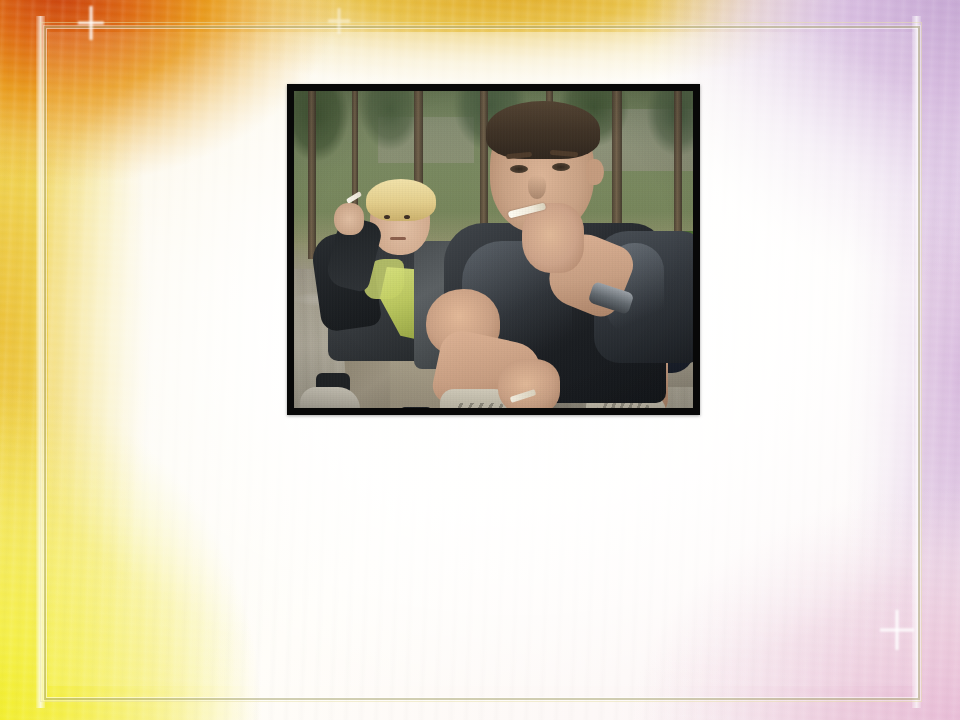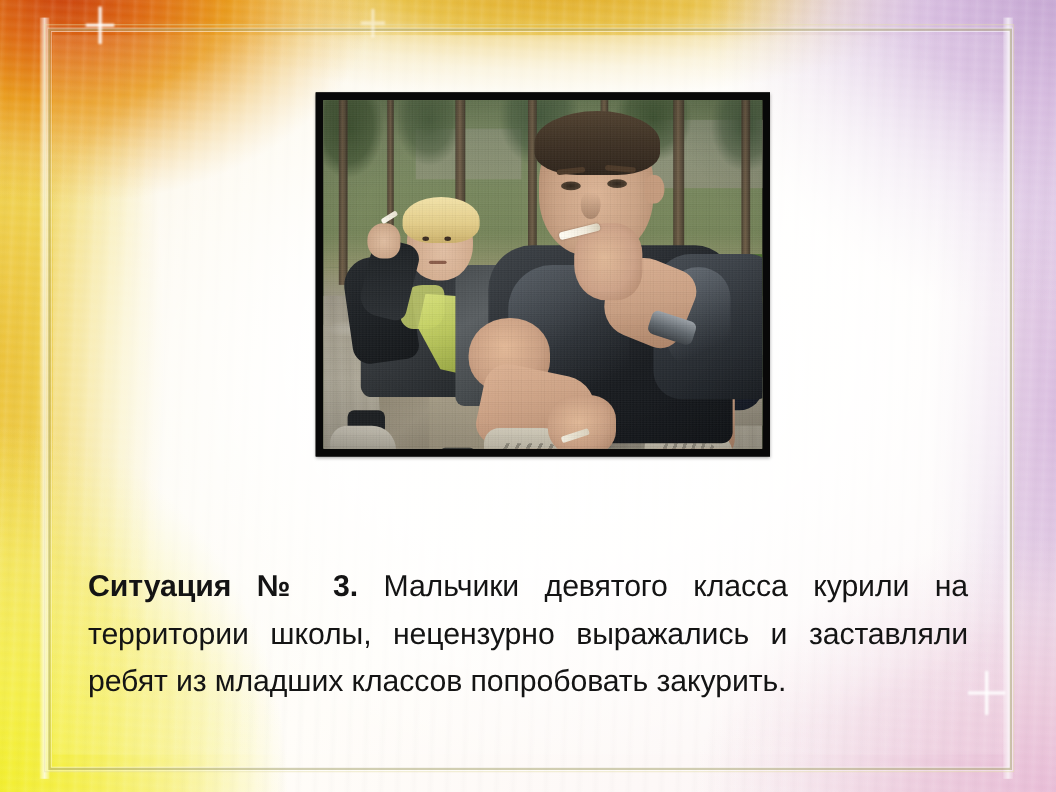--- a/index.html
+++ b/index.html
@@ -518,15 +518,14 @@
       <div class="ph rb-forearm"></div>
       <div class="ph rb-hand-up"></div>
       <div class="ph rb-cig"></div>
       <div class="ph rb-watch"></div>
 
       <div class="ph ph-grain"></div>
       <div class="ph ph-vignette"></div>
     </div>
   </div>
 
-  <p id="caption"><span class="lead">Ситуация № 3.</span><span> Мальчики девятого класса курили на территории школы, нецензурно выражались и заставляли ребят из младших классов попробовать закурить.</span></p>
 
 </div>
 
 </body></html>

